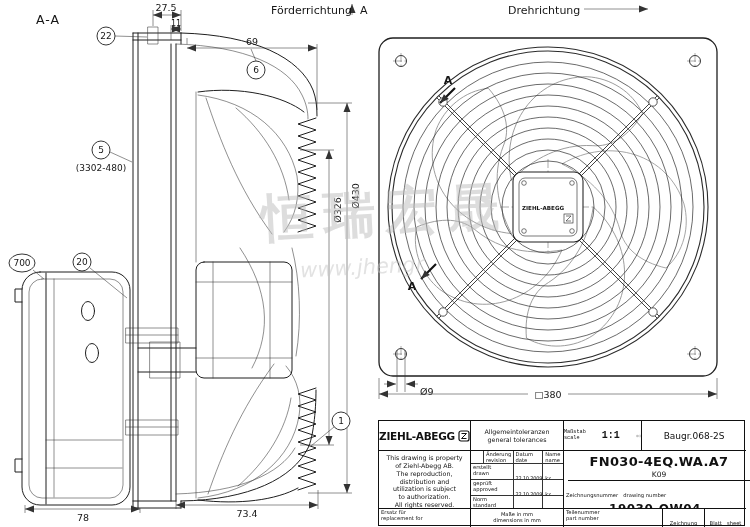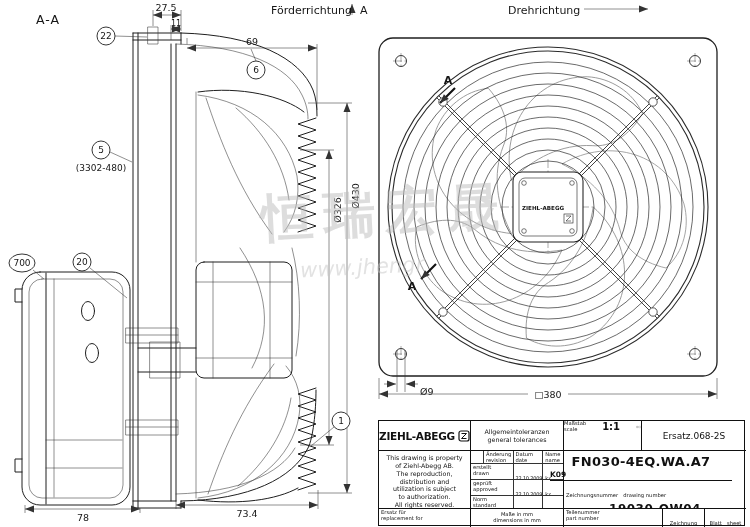--- a/index.html
+++ b/index.html
@@ -42,29 +42,29 @@
   .masse { position:absolute; left:540px; top:402px; width:200px; text-align:right; font-size:10px; color:#111; z-index:4; }
 
   .tb { position:absolute; left:378px; top:420px; width:367px; height:106px; border:1.4px solid #111; background:#fff; z-index:10; color:#111; }
   .tb .cell { position:absolute; border-right:1px solid #111; border-bottom:1px solid #111; overflow:hidden; }
   .tb .noR { border-right:none; } .tb .noB { border-bottom:none; }
   .tiny  { font-size:6.3px; line-height:1.18; text-align:center; }
   .tiny5 { font-size:5.2px; line-height:1.15; }
   .center-col { display:flex; flex-direction:column; align-items:center; justify-content:center; height:100%; }
   .za-wrap { display:flex; align-items:center; justify-content:center; gap:3px; height:100%; }
   .za-text { font-size:10.5px; font-weight:bold; letter-spacing:-.3px; }
-  .scale-row { display:flex; align-items:flex-start; justify-content:center; gap:16px; height:100%; }
+  .scale-row { display:flex; align-items:center; justify-content:center; gap:16px; height:100%;font-family:Liberation Mono, monospace; }
   .scale-val { font-size:10px; font-weight:bold; }
   .prop { font-size:6.3px; line-height:1.25; text-align:center; white-space:pre-line; padding-top:3px; }
   .rt-row { display:flex; border-bottom:.5px solid #333; }
   .rt-c { border-right:.5px solid #333; overflow:hidden; padding:1px 1px 0 2px; }
   .rt-c:last-child { border-right:none; }
   .rt-date { font-size:5px; letter-spacing:-.2px; }
   .partno { font-size:13px; font-weight:bold; text-align:center; margin-top:3px; letter-spacing:.3px; }
-  .variant { font-size:7.5px; margin-top:1px;font-weight:bold; }
+  .variant { font-size:7.5px; text-align:center; margin-top:1px; }
   .dwgno { font-size:12px; font-weight:bold; text-align:center; margin-top:1px; letter-spacing:.5px; }
   .cell-pad { padding:1px 2px; }
 </style>
 </head>
 <body>
 
 <div id="app">
 
 <svg width="750" height="527" viewBox="0 0 750 527">
   <defs>
@@ -341,21 +341,21 @@
       <svg width="26" height="12" viewBox="0 0 26 12">
         <circle cx="6" cy="6" r="2" fill="none" stroke="#111" stroke-width=".8"></circle>
         <circle cx="6" cy="6" r="4.6" fill="none" stroke="#111" stroke-width=".8"></circle>
         <path d="M13,3 L23,1 L23,11 L13,9 Z" fill="none" stroke="#111" stroke-width=".8"></path>
       </svg>
     </div>
   </div>
 
   <div class="cell noR" style="left:263px;top:0;width:104px;height:30px">
     <div class="center-col">
-      <div style="font-size:9px">Ersatz.068-2S</div>
+      <div style="font-size:9px">Baugr.068-2S</div>
     </div>
   </div>
 
   <div class="cell" style="left:0;top:30px;width:92px;height:58px">
     <div class="prop">This drawing is property
 of Ziehl-Abegg AB.
 The reproduction,
 distribution and
 utilization is subject
 to authorization.
@@ -411,21 +411,21 @@
     </div>
   </div>
 
   <div class="cell noB" style="left:92px;top:88px;width:93px;height:18px">
     <div class="center-col">
       <div class="tiny5">Maße in mm</div>
       <div class="tiny5">dimensions in mm</div>
     </div>
   </div>
 
-  <div class="cell noR" style="left:171px;top:30px;width:182px;height:30px">
+  <div class="cell noR" style="left:189px;top:30px;width:182px;height:30px">
     <div class="partno">FN030-4EQ.WA.A7</div>
     <div class="variant">K09</div>
   </div>
 
   <div class="cell noR" style="left:185px;top:60px;width:182px;height:28px">
     <div class="cell-pad">
       <span class="tiny5">Zeichnungsnummer</span>
       <span class="tiny5">drawing number</span>
       <div class="dwgno">19030-QW04</div>
     </div>

